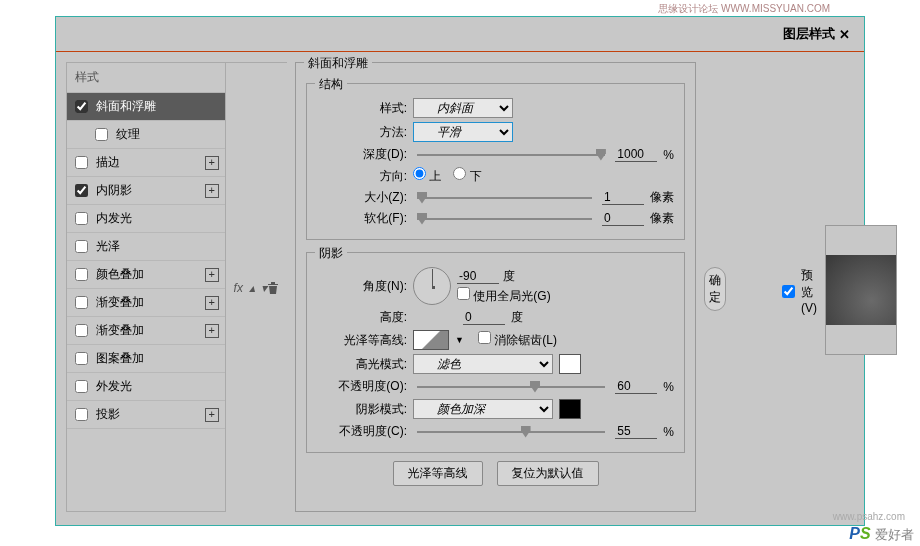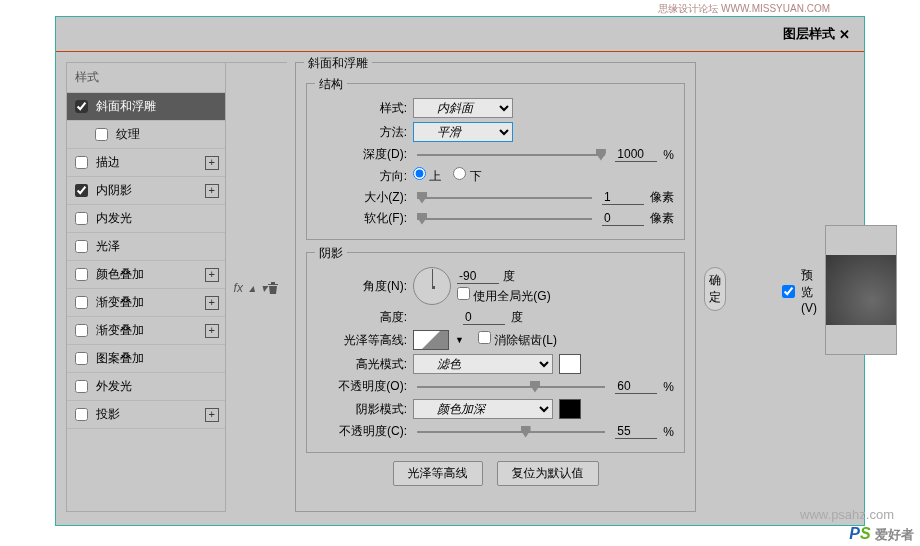--- a/index.html
+++ b/index.html
@@ -44,22 +44,22 @@
 .btn-row { display: flex; gap: 14px; justify-content: center; margin-top: 8px; }
 .btn { border: 1px solid #888; background: #d4d4d4; padding: 3px 14px; font-size: 12px; border-radius: 2px; cursor: pointer;}
 .right-panel { width: 150px; display: flex; flex-direction: row; gap: 8px; align-items: center; padding-top: 4px;}
 .rbtn { width: 130px; padding: 4px; border: 1px solid #999; border-radius: 14px; background: #d4d4d4; font-size: 12px; cursor: pointer; text-align: center;}
 .preview-check { display: flex; align-items: center; gap: 6px; font-size: 12px; margin-top: 4px; padding-left: 48px;}
 .preview-box { width: 130px; height: 130px; border: 1px solid #999; background: #c8c8c8; display: flex; align-items: center; justify-content: center; margin-top: 2px;}
 .preview-inner { width: 70px; height: 70px; background: radial-gradient(circle at 65% 65%, #6a6a6a, #383838); }
 .corner-logo { position: absolute; right: 6px; bottom: 2px; font-size: 16px; font-weight: bold; font-style: italic;}
 .corner-logo .p { color: #2060b0; }
 .corner-logo .s { color: #60b020; }
-.corner-logo .cn { font-size: 13px; color: #888; font-style: normal; font-weight: bold;}
-.url { position: absolute; right: 26px; bottom: 24px; font-size: 13px; color: #aaa; }
+.corner-logo .cn { font-size: 13px; color: #888; font-style: normal; font-weight: normal;}
+.url { position: absolute; right: 15px; bottom: 24px; font-size: 10px; color: #aaa; }
 input[type="checkbox"].big { accent-color: #333; }
 </style>
 </head>
 <body>
 
 <div class="watermark">思缘设计论坛  WWW.MISSYUAN.COM</div>
 
 <div class="dialog">
   <div class="titlebar">
     <span>图层样式</span>

